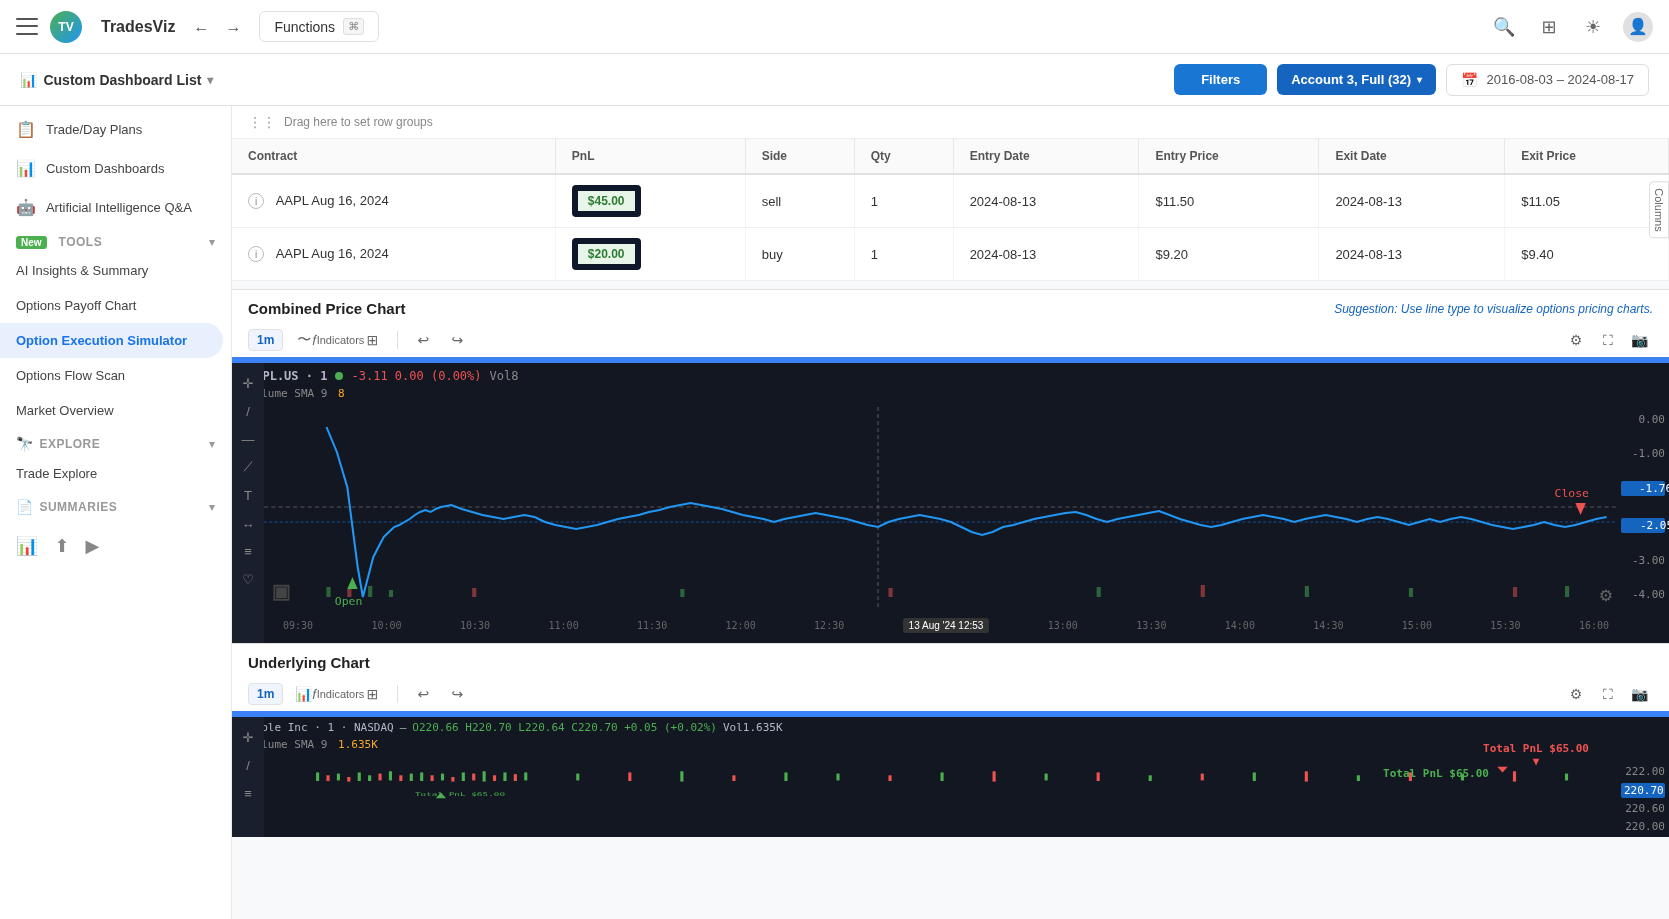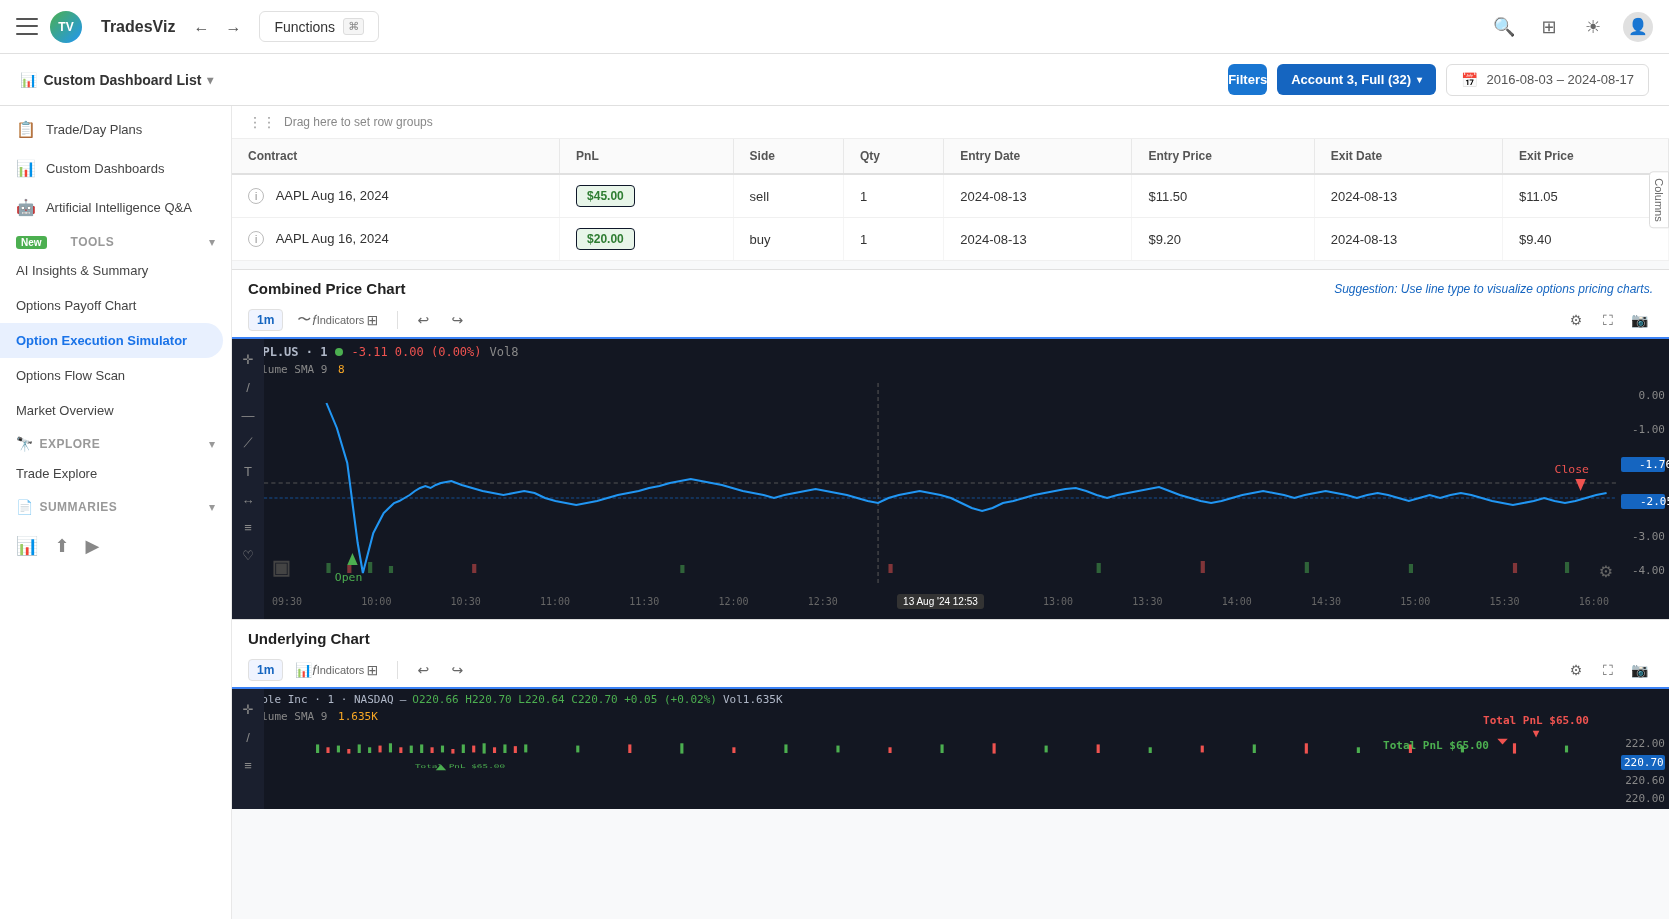--- a/index.html
+++ b/index.html
@@ -18,63 +18,63 @@
     .topbar-right { margin-left: auto; display: flex; align-items: center; gap: 16px; }
     .topbar-icon-btn { width: 28px; height: 28px; border: none; background: none; cursor: pointer; font-size: 18px; color: #666; display: flex; align-items: center; justify-content: center; }
     .avatar { width: 30px; height: 30px; border-radius: 50%; background: #e0e0e0; display: flex; align-items: center; justify-content: center; color: #666; font-size: 16px; }
 
     
     .dashboard-bar { display: flex; align-items: center; height: 52px; background: #fff; border-bottom: 1px solid #e0e0e0; padding: 0 20px; gap: 12px; }
     .dashboard-title { display: flex; align-items: center; gap: 6px; font-size: 14px; font-weight: 600; color: #333; cursor: pointer; }
     .dashboard-title-icon { font-size: 14px; color: #666; }
     .dashboard-caret { font-size: 12px; color: #888; }
     .dashboard-bar-right { margin-left: auto; display: flex; align-items: center; gap: 10px; }
-    .btn-filters { background: #1976d2; color: #fff; border: none; border-radius: 6px; padding: 8px 0; font-size: 13px; font-weight: 600; cursor: pointer; }
+    .btn-filters { background: #1976d2; color: #fff; border: none; border-radius: 6px; padding: 8px 27px; font-size: 13px; font-weight: 600; cursor: pointer; }
     .btn-account { display: flex; align-items: center; gap: 6px; background: #1565c0; color: #fff; border: none; border-radius: 6px; padding: 8px 14px; font-size: 13px; font-weight: 600; cursor: pointer; }
     .btn-account .caret { font-size: 10px; }
     .date-range-btn { display: flex; align-items: center; gap: 8px; border: 1px solid #ddd; background: #fff; border-radius: 6px; padding: 7px 14px; font-size: 13px; cursor: pointer; color: #555; }
     .cal-icon { font-size: 14px; color: #888; }
 
     
     .main-layout { display: flex; height: calc(919px - 54px - 52px); }
 
     
     .sidebar { width: 232px; background: #fff; border-right: 1px solid #e8e8e8; overflow-y: auto; flex-shrink: 0; padding-top: 4px; }
     .sidebar-item { display: flex; align-items: center; gap: 10px; padding: 10px 16px; cursor: pointer; font-size: 13px; color: #444; transition: background 0.15s; }
     .sidebar-item.active { background: #e8f0fe; color: #1a73e8; border-radius: 0 20px 20px 0; margin-right: 8px; font-weight: 600; }
     .sidebar-item-icon { font-size: 16px; color: #666; }
     .sidebar-section { display: flex; align-items: center; justify-content: space-between; padding: 8px 16px 4px; }
     .sidebar-section-label { font-size: 12px; font-weight: 700; color: #999; text-transform: uppercase; letter-spacing: 0.5px; }
     .sidebar-chevron { font-size: 12px; color: #999; }
-    .new-badge { background: #4caf50; color: #fff; font-size: 10px; font-weight: 700; padding: 1px 5px; border-radius: 3px; margin-right: 20px; }
+    .new-badge { background: #4caf50; color: #fff; font-size: 10px; font-weight: 700; padding: 1px 5px; border-radius: 3px; margin-right: 8px; }
     .tools-row { display: flex; align-items: center; gap: 4px; }
 
     
     .content { flex: 1; overflow-y: auto; background: #f8f9fa; }
 
     
     .row-groups-bar { display: flex; align-items: center; gap: 8px; padding: 8px 16px; background: #fff; border-bottom: 1px solid #eee; font-size: 12px; color: #888; }
 
     
     .data-table-wrap { background: #fff; margin-bottom: 0; }
     .data-table { width: 100%; border-collapse: collapse; }
     .data-table th { padding: 10px 16px; text-align: left; font-size: 12px; font-weight: 600; color: #555; border-bottom: 2px solid #e0e0e0; border-right: 1px solid #e8e8e8; background: #fafafa; white-space: nowrap; }
     .data-table td { padding: 10px 16px; border-bottom: 1px solid #f0f0f0; border-right: 1px solid #f5f5f5; font-size: 13px; color: #333; }
-    .pnl-badge-green { background: #e8f5e9; color: #2e7d32; border: 1px solid #0f172a; border-radius: 4px; padding: 3px 10px; font-weight: 600; font-size: 12px; display: inline-block; }
+    .pnl-badge-green { background: #e8f5e9; color: #2e7d32; border: 6px solid #0f172a; border-radius: 4px; padding: 3px 10px; font-weight: 600; font-size: 12px; display: inline-block; }
     .info-icon { width: 16px; height: 16px; border-radius: 50%; border: 1px solid #bbb; display: inline-flex; align-items: center; justify-content: center; font-size: 10px; color: #888; cursor: pointer; }
     .columns-tab { position: absolute; right: 0; top: 50%; transform: translateY(-50%); writing-mode: vertical-rl; background: #fff; border: 1px solid #ddd; padding: 6px 3px; font-size: 11px; color: #666; cursor: pointer; border-radius: 4px 0 0 4px; }
     .table-container { position: relative; }
 
     
     .chart-section { background: #fff; margin-top: 8px; border-top: 1px solid #e0e0e0; }
     .chart-header { display: flex; align-items: center; justify-content: space-between; padding: 10px 16px 6px; }
     .chart-title { font-size: 15px; font-weight: 700; color: #222; }
     .chart-suggestion { font-size: 12px; color: #888; }
     .chart-suggestion span { color: #1565c0; }
-    .chart-toolbar { display: flex; align-items: center; gap: 8px; padding: 4px 16px 4px; border-bottom: 2px solid #3b82f6; }
+    .chart-toolbar { display: flex; align-items: center; gap: 8px; padding: 4px 16px 4px; border-bottom: 6px solid #3b82f6; }
     .time-btn { padding: 3px 8px; font-size: 12px; border: 1px solid #e0e0e0; border-radius: 4px; background: #f0f4ff; color: #1565c0; font-weight: 600; cursor: pointer; }
     .chart-tool-icon { width: 26px; height: 26px; border: none; background: none; cursor: pointer; font-size: 14px; color: #666; display: flex; align-items: center; justify-content: center; border-radius: 4px; }
     .chart-tool-sep { width: 1px; height: 18px; background: #e0e0e0; margin: 0 4px; }
     .chart-toolbar-right { margin-left: auto; display: flex; gap: 6px; }
 
     
     .chart-canvas-area { position: relative; height: 280px; background: #131722; overflow: hidden; margin: 0; }
     .chart-canvas-area.underlying { height: 120px; }
     .chart-info-row { display: flex; align-items: center; gap: 8px; padding: 6px 16px 2px; background: #131722; font-size: 12px; font-family: monospace; }
     .chart-ticker { color: #b0b8c8; font-weight: 600; }
@@ -82,21 +82,21 @@
     .chart-price-change { color: #ef5350; }
     .chart-vol { color: #888; }
 
     
     .chart-left-tools { position: absolute; left: 0; top: 0; bottom: 0; width: 32px; background: #1a1f2e; display: flex; flex-direction: column; align-items: center; gap: 4px; padding: 8px 0; z-index: 10; }
     .chart-left-tool { width: 24px; height: 24px; display: flex; align-items: center; justify-content: center; cursor: pointer; color: #888; font-size: 13px; border-radius: 4px; }
     .y-label { font-size: 11px; color: #888; font-family: monospace; text-align: right; }
     .y-label-highlight { font-size: 11px; color: #fff; font-family: monospace; text-align: right; background: #1565c0; padding: 1px 18px; border-radius: 2px; }
 
     
-    .chart-x-axis { position: absolute; bottom: 0; left: 32px; right: 52px; height: 36px; background: #131722; display: flex; align-items: center; justify-content: space-between; padding: 0 8px; }
+    .chart-x-axis { position: absolute; bottom: 0; left: 43px; right: 52px; height: 36px; background: #131722; display: flex; align-items: center; justify-content: space-between; padding: 0 8px; }
     .x-label { font-size: 10px; color: #666; font-family: monospace; }
     .x-label-highlight { font-size: 10px; color: #fff; background: #333; padding: 2px 6px; border-radius: 3px; }
 
     
     .tv-logo { position: absolute; left: 40px; bottom: 40px; color: #444; font-size: 20px; font-weight: 900; }
 
     
     .underlying-chart-info { display: flex; align-items: center; gap: 6px; padding: 4px 16px 2px; background: #131722; font-size: 11px; font-family: monospace; color: #b0b8c8; }
     .underlying-price-up { color: #4caf50; }
 

